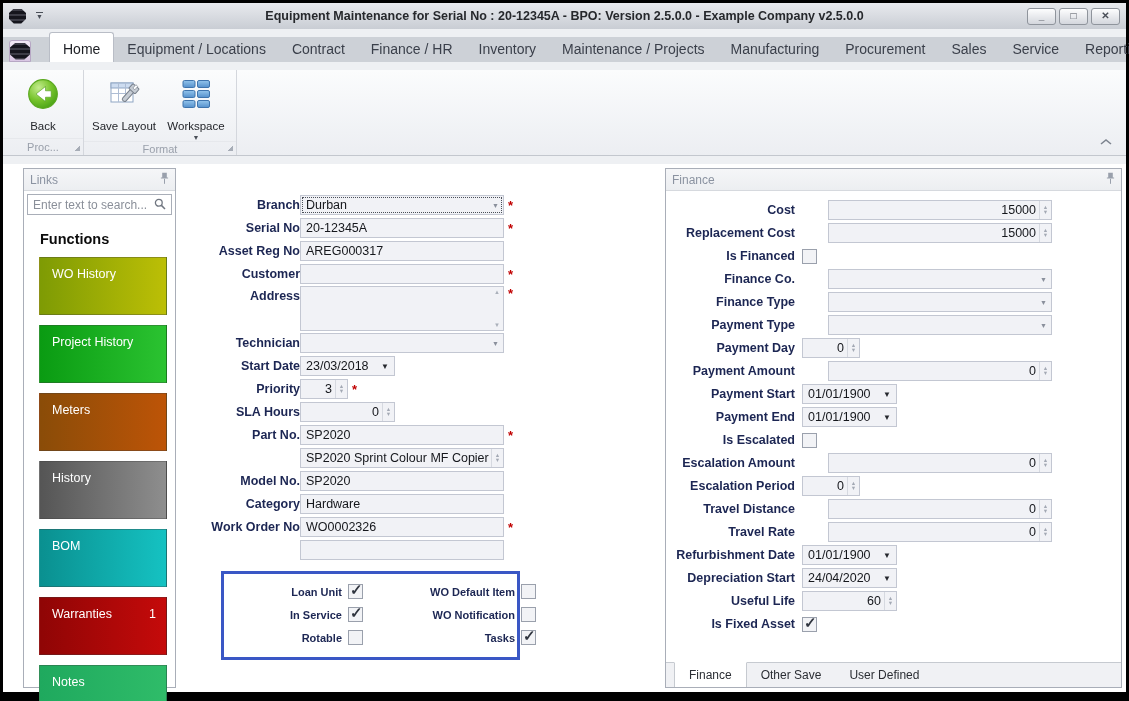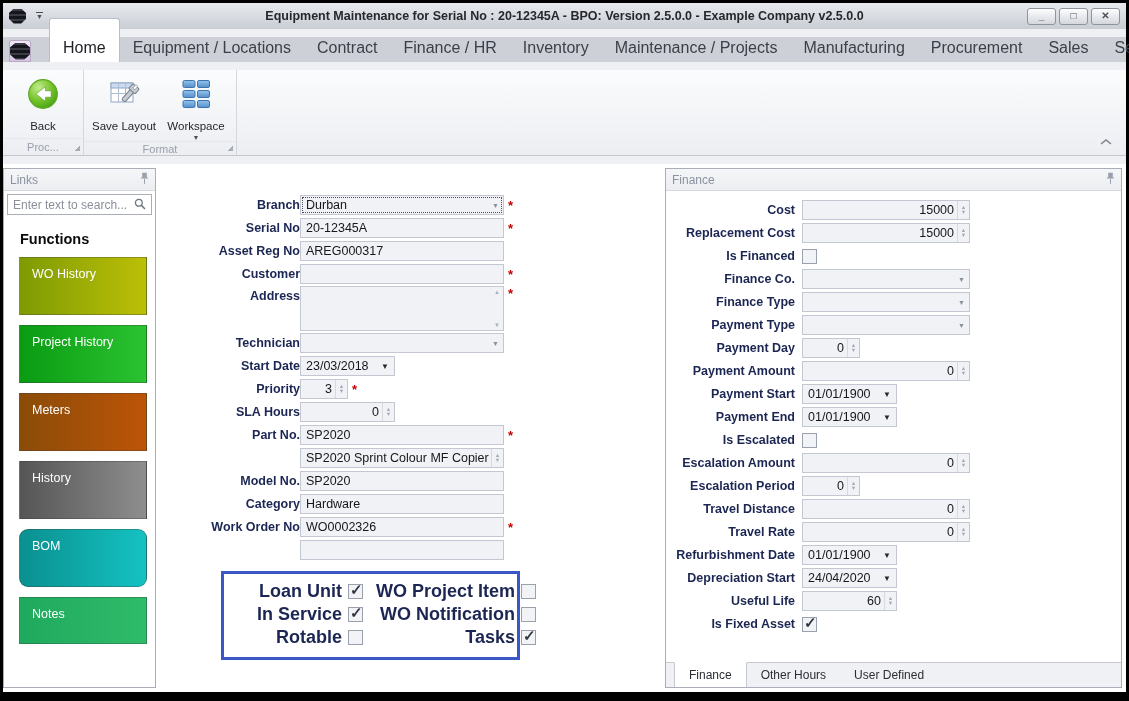--- a/index.html
+++ b/index.html
@@ -13,69 +13,69 @@
   .logo { width: 17px; height: 15px; background: repeating-linear-gradient(#3c3c46 0 2px, #15151d 2px 5px); clip-path: polygon(28% 0,72% 0,100% 30%,100% 70%,72% 100%,28% 100%,0 70%,0 30%); }
   .qat-caret { font-size: 7px; color: #4a4f58; border-top: 1px solid #4a4f58; padding-top: 1px; line-height: 6px; }
   .title { position: absolute; left: 0; right: 0; text-align: center; font-size: 12.5px; font-weight: bold; color: #26282c; }
   .winbtns { margin-left: auto; display: flex; gap: 3px; position: relative; }
   .winbtn { width: 29px; height: 17px; border: 1px solid #8f949c; border-radius: 3px; background: linear-gradient(#fdfdfe, #d4d7dd); color: #4a4f58; font-size: 10px; font-weight: bold; display: flex; align-items: center; justify-content: center; line-height: 1; }
 
   
   .tabrow { height: 25px; background: #cdd1d7; display: flex; align-items: flex-end; padding: 0 8px 0 6px; position: relative; }
   .appbtn { width: 48px; height: 22px; margin-bottom: 0; border: 1px solid #b7a7c4; border-radius: 3px 3px 0 0; background: linear-gradient(#f3eaf7, #d9c6e3); display: flex; align-items: center; justify-content: center; margin-right: 18px; }
   .appbtn .logo { width: 20px; height: 17px; }
-  .rtab { padding: 20px 13px 5px 13px; font-size: 16px; color: #3a3f4a; white-space: nowrap; }
+  .rtab { padding: 8px 13px 5px 13px; font-size: 14px; color: #3a3f4a; white-space: nowrap; }
   .rtab.active { background: #fff; border-radius: 3px 3px 0 0; border: 1px solid #b9bdc6; border-bottom: none; color: #1d1f24; }
   .minictrls { margin-left: auto; display: flex; align-items: center; gap: 16px; padding-bottom: 4px; color: #8d939e; font-size: 11px; font-weight: bold; }
 
   
   .ribbon { height: 86px; background: linear-gradient(#fbfcfd, #eceef2); border-bottom: 1px solid #c3c7ce; display: flex; position: relative; }
   .rgroup { display: flex; flex-direction: column; border-right: 1px solid #d4d7dd; }
   .rgroup-body { flex: 1; display: flex; align-items: flex-start; padding: 4px 4px 0 4px; }
   .rgroup-label { height: 17px; display: flex; align-items: center; justify-content: center; color: #9aa0ab; font-size: 11px; position: relative; border-top: 1px solid #e6e8ec; }
   .launcher { position: absolute; right: 3px; bottom: 4px; width: 6px; height: 6px; background: linear-gradient(135deg, transparent 55%, #a7adb7 55%); }
   .bigbtn { width: 72px; display: flex; flex-direction: column; align-items: center; padding-top: 4px; }
   .bigbtn .blabel { font-size: 11.5px; color: #24262b; margin-top: 6px; white-space: nowrap; }
   .bigbtn .bcaret { font-size: 7px; color: #4a4f58; margin-top: 2px; }
   .ribbon-chevron { position: absolute; right: 10px; bottom: 3px; padding: 2px 3px; }
 
   
   .content { flex: 1; position: relative; background: #fff; }
 
   
-  .links-panel { position: absolute; left: 0; top: 4px; bottom: 4px; width: 153px; background: #fff; border: 1px solid #a9aeb8; }
+  .links-panel { position: absolute; left: 20px; top: 4px; bottom: 4px; width: 153px; background: #fff; border: 1px solid #a9aeb8; }
   .panel-header { height: 22px; background: linear-gradient(#f5f6f8, #eceef1); border-bottom: 1px solid #d6d9de; display: flex; align-items: center; padding: 0 6px; color: #8b93a1; font-size: 12px; }
   .panel-header .pin { margin-left: auto; }
   .searchbox { margin: 3px; height: 21px; border: 1px solid #a9aeb8; background: #fff; display: flex; align-items: center; padding: 0 5px; }
   .searchbox .ph { flex: 1; color: #8a8f99; font-size: 12px; white-space: nowrap; overflow: hidden; }
   .functions-title { margin: 16px 0 4px 16px; font-size: 14.5px; font-weight: bold; color: #0c0c0c; }
   .linkbtn { width: 128px; height: 58px; margin: 10px auto 0 15px; border: 1px solid rgba(60,60,60,.35); color: #fff; font-size: 12.5px; padding: 9px 10px 0 12px; display: flex; align-items: flex-start; justify-content: space-between; cursor: pointer; }
   .linkbtn.short { height: 47px; }
 
   
   .main-form { position: absolute; left: 155px; top: 30px; width: 370px; }
   .frow { display: flex; align-items: center; margin-bottom: 1px; min-height: 22px; }
   .flabel { width: 142px; text-align: right; font-size: 12.5px; font-weight: bold; color: #1c2653; white-space: nowrap; }
   .field { height: 20px; background: #f1f2f6; border: 1px solid #c3c7d2; display: flex; align-items: center; padding-left: 5px; position: relative; }
-  .w188 { width: 204px; } .w95 { width: 95px; } .w48 { width: 48px; } .w58 { width: 58px; } .w190 { width: 168px; }
+  .w188 { width: 204px; } .w95 { width: 95px; } .w48 { width: 48px; } .w58 { width: 58px; } .w190 { width: 224px; margin-left: 26px; }
   .field .val { flex: 1; font-size: 12.5px; color: #15171c; white-space: nowrap; overflow: hidden; }
   .field .val.right { text-align: right; padding-right: 3px; }
   .field .arrow { width: 15px; text-align: center; color: #8a909c; font-size: 7px; flex: none; }
   .field .darrow { width: 18px; text-align: center; color: #26282e; font-size: 8px; flex: none; }
   .field .spin { width: 12px; height: 100%; border-left: 1px solid #d6d9e0; display: flex; flex-direction: column; align-items: center; justify-content: center; color: #a3a9b4; font-size: 5.5px; line-height: 5px; flex: none; }
   .field.focused { outline: 1px dotted #4a4f58; outline-offset: -3px; }
   .field.multi { height: 45px; align-items: flex-start; }
   .field.multi .scup { position: absolute; top: 2px; right: 3px; font-size: 6px; color: #aab0ba; }
   .field.multi .scdn { position: absolute; bottom: 2px; right: 3px; font-size: 6px; color: #aab0ba; }
   .req { color: #c00000; font-weight: bold; font-size: 13px; margin-left: 4px; width: 8px; }
 
   .cbpanel { margin: 10px 0 0 63px; width: 299px; border: 3px solid #3a57c5; padding: 6px 8px 8px 0; background: #fff; }
   .cbrow { display: flex; align-items: center; height: 23px; }
   .cbcell { display: flex; align-items: center; }
-  .cblabel { text-align: right; font-size: 18px; font-weight: bold; color: #1c2653; white-space: nowrap; }
+  .cblabel { text-align: right; font-size: 11px; font-weight: bold; color: #1c2653; white-space: nowrap; }
   .cbcell.c1 .cblabel { width: 118px; }
   .cbcell.c2 .cblabel { width: 152px; }
   .checkbox { width: 15px; height: 15px; border: 1px solid #9aa0ac; background: #f2f3f6; margin-left: 6px; position: relative; flex: none; }
   .checkbox .mark { position: absolute; left: 1px; top: -4px; font-size: 15px; font-weight: bold; color: #30353f; }
 
   
   .finance-panel { position: absolute; right: 4px; top: 4px; bottom: 4px; width: 457px; background: #fff; border: 1px solid #a9aeb8; }
   .fin-body { padding: 8px 0 0 0; }
   .fin-row { display: flex; align-items: center; margin-bottom: 1px; min-height: 22px; }
   .fin-label { width: 136px; text-align: right; padding-right: 7px; font-size: 12.5px; font-weight: bold; color: #1c2653; white-space: nowrap; }
@@ -227,23 +227,27 @@
             <span></span>
           </div>
       <div class="linkbtn" style="background: linear-gradient(to right, rgb(138, 76, 8), rgb(189, 84, 7));">
             <span>Meters</span>
             <span></span>
           </div>
       <div class="linkbtn" style="background: linear-gradient(to right, rgb(85, 85, 85), rgb(142, 142, 142));">
             <span>History</span>
             <span></span>
           </div>
-      <div class="linkbtn" style="background: linear-gradient(to right, rgb(10, 144, 144), rgb(21, 194, 194)); border-radius: 9px;">
+      <div class="linkbtn" style="background: linear-gradient(to right, rgb(10, 144, 144), rgb(21, 194, 194));">
             <span>BOM</span>
             <span></span>
+          </div>
+      <div class="linkbtn" style="background: linear-gradient(to right, rgb(143, 5, 5), rgb(197, 10, 10));">
+            <span>Warranties</span>
+            <span>1</span>
           </div>
       <div class="linkbtn short" style="background: linear-gradient(to right, rgb(31, 169, 94), rgb(47, 188, 105));">
             <span>Notes</span>
             <span></span>
           </div>
     </div>
 
     <div class="main-form">
       <div class="frow">
             <span class="flabel">Branch</span>
@@ -380,21 +384,21 @@
 
       <div class="cbpanel" style="border-color: rgb(58, 87, 197);">
         <div class="cbrow">
           <div class="cbcell c1">
                 <span class="cblabel">Loan Unit</span>
                 <span class="checkbox">
                   <span class="mark">✓</span>
                 </span>
               </div>
           <div class="cbcell c2">
-                <span class="cblabel">WO Project Item</span>
+                <span class="cblabel">WO Default Item</span>
                 <span class="checkbox">
                   <span class="mark"></span>
                 </span>
               </div>
         </div>
         <div class="cbrow">
           <div class="cbcell c1">
                 <span class="cblabel">In Service</span>
                 <span class="checkbox">
                   <span class="mark">✓</span>
@@ -606,20 +610,20 @@
               <span class="fin-label">Is Fixed Asset</span>
           <span class="checkbox" style="margin-left:0">
                 <span class="mark">✓</span>
               </span>
             </div>
 
       </div>
 
       <div class="fin-tabs">
         <span class="fin-tab active">Finance</span>
-        <span class="fin-tab">Other Hours</span>
+        <span class="fin-tab">Other Save</span>
         <span class="fin-tab">User Defined</span>
       </div>
     </div>
 
   </div>
 </div>
 </div>
 
 </body></html>

